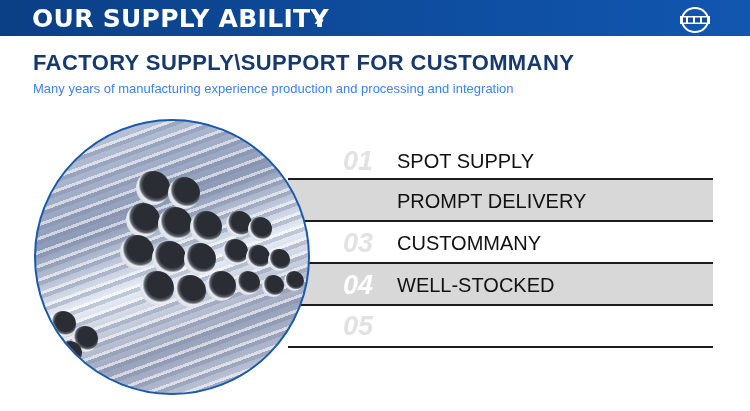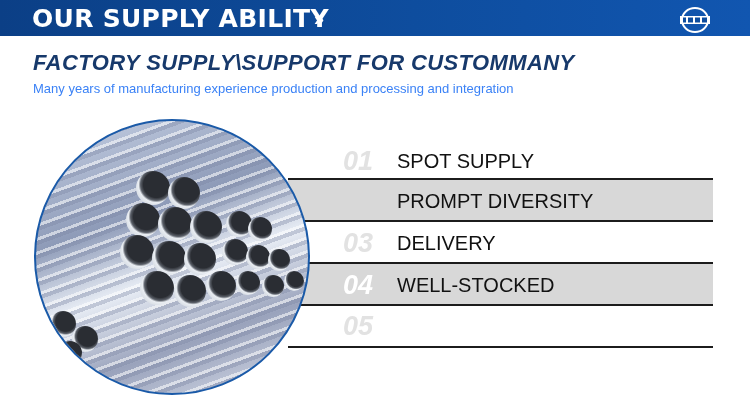--- a/index.html
+++ b/index.html
@@ -2,21 +2,21 @@
 <html><head>
 <meta charset="utf-8">
 <style>
   html, body { margin:0; padding:0; }
   body { width:750px; height:411px; background:#ffffff; position:relative; overflow:hidden; font-family:"Liberation Sans", sans-serif; }
   .banner { position:absolute; left:0; top:0; width:750px; height:36px;
     background:linear-gradient(90deg,#0b3f86 0%,#0e4d9e 55%,#1156b0 100%); }
   .banner-title { position:absolute; left:32px; top:3px; color:#ffffff; font-family:"DejaVu Sans", sans-serif; font-weight:bold; font-size:25px; letter-spacing:0.3px; line-height:32px; }
   .banner-arrows { position:absolute; left:314px; top:5px; color:#ffffff; font-weight:bold; font-size:18px; line-height:28px; letter-spacing:-2px; }
   .logo { position:absolute; left:678px; top:5px; width:34px; height:30px; }
-  .heading { position:absolute; left:33px; top:50px; color:#17396b; font-weight:bold; font-size:22px; letter-spacing:0.4px; line-height:26px; white-space:nowrap;font-style:italic; }
+  .heading { position:absolute; left:33px; top:50px; color:#17396b; font-weight:bold; font-size:22px; letter-spacing:0.4px; line-height:26px; white-space:nowrap; }
   .sub { position:absolute; left:33px; top:80px; color:#3b82f6; font-size:13px; line-height:17px; white-space:nowrap; }
   .circle { position:absolute; left:34px; top:119px; width:276px; height:276px; border-radius:50%; overflow:hidden; border:2px solid #1a5aa8; box-sizing:border-box;
     background:
       repeating-linear-gradient(160deg, rgba(255,255,255,0.0) 0 6px, rgba(255,255,255,0.55) 6px 9px, rgba(120,130,160,0.35) 9px 13px),
       linear-gradient(160deg,#c9d3e6 0%,#8e9bb8 35%,#e8edf5 55%,#9aa3bc 75%,#d5dbe8 100%); }
   .pipe { position:absolute; border-radius:50%; background:radial-gradient(circle at 60% 40%, #2a2d33 0 45%, #5c616a 55%, #e9edf2 62%, #b9c1cc 100%); }
   .row-band { position:absolute; left:288px; width:425px; background:#d8d8d8; border-top:2px solid #1c1c1c; border-bottom:2px solid #1c1c1c; box-sizing:border-box; }
   .line { position:absolute; left:288px; width:425px; height:2px; background:#1c1c1c; }
   .item { position:absolute; left:0; width:626px; height:42px;padding-left:24px; }
   .num { position:absolute; left:343px; font-style:italic; font-weight:bold; font-size:27px; line-height:42px; color:#e2e2e2; }
@@ -69,25 +69,25 @@
   <div class="pipe" style="left:14px;top:190px;width:26px;height:26px;"></div>
   <div class="pipe" style="left:36px;top:205px;width:26px;height:26px;"></div>
   <div class="pipe" style="left:22px;top:220px;width:24px;height:24px;"></div>
 </div>
 
 <div class="item" style="top:140px;">
   <span class="num">01</span>
   <span class="label">SPOT SUPPLY</span>
 </div>
 <div class="item" style="top:180px;">
-  <span class="label">PROMPT DIVERSITY</span>
+  <span class="label">PROMPT DELIVERY</span>
 </div>
 <div class="item" style="top:222px;">
   <span class="num">03</span>
-  <span class="label">DELIVERY</span>
+  <span class="label">CUSTOMMANY</span>
 </div>
 <div class="item" style="top:264px;">
   <span class="num onband">04</span>
   <span class="label">WELL-STOCKED</span>
 </div>
 <div class="item" style="top:305px;">
   <span class="num">05</span>
 </div>
 
 </body></html>

